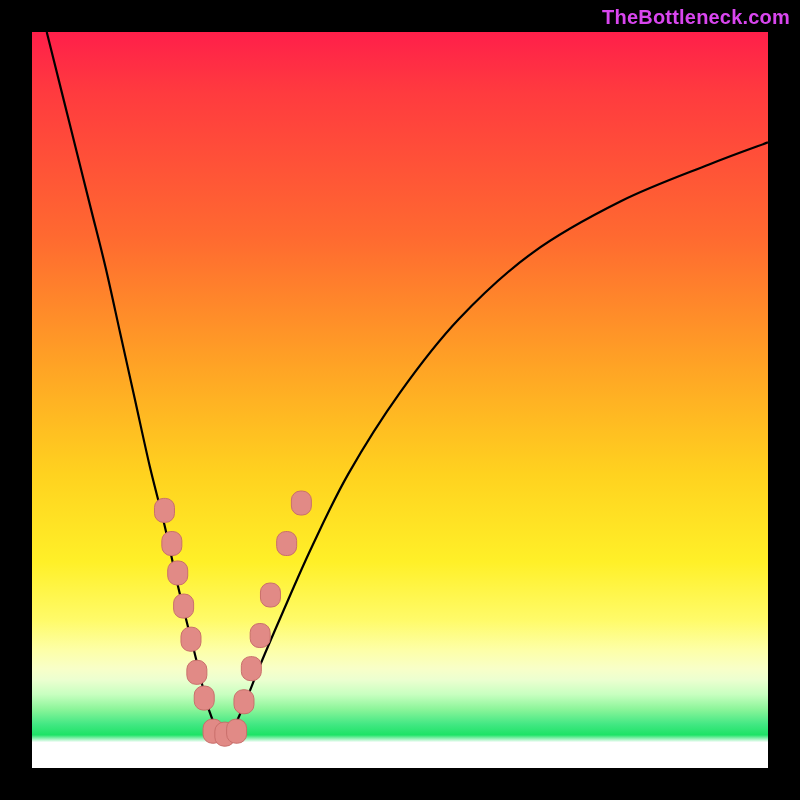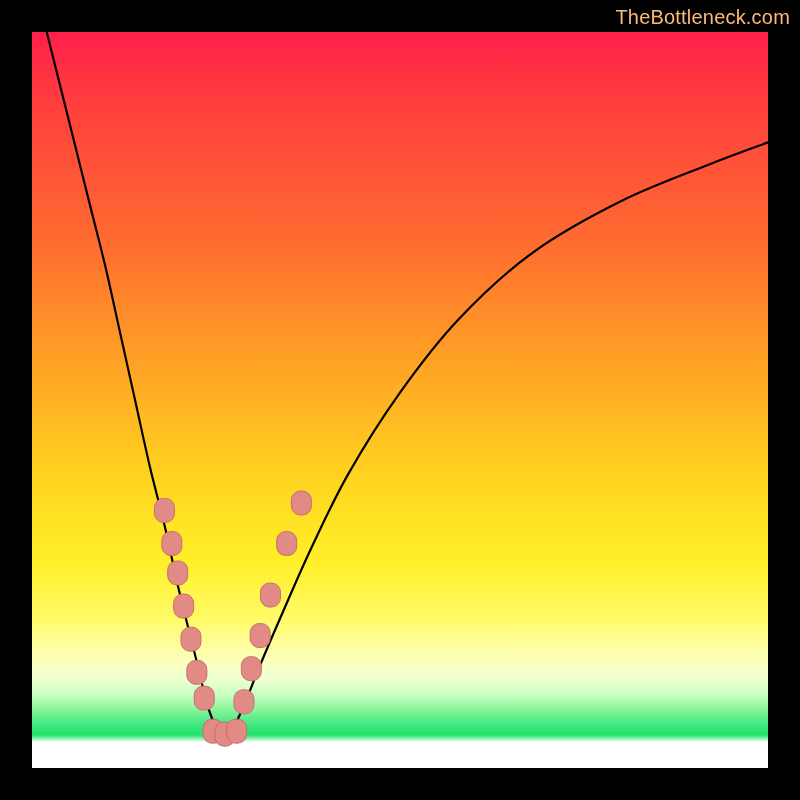--- a/index.html
+++ b/index.html
@@ -43,23 +43,23 @@
       #44e884 94%,
       #1de366 95.5%,
       #ffffff 96.5%,
       #ffffff 100%
     );
   }
   .watermark {
     position: absolute;
     top: 6px;
     right: 10px;
-    color: #fdba74;
+    color: #d946ef;
     font-size: 20px;
-    font-weight: 400;
+    font-weight: 700;
     letter-spacing: 0.2px;
     z-index: 50;
   }
   svg.curves {
     position: absolute;
     left: 0;
     top: 0;
     width: 736px;
     height: 736px;
     z-index: 10;

